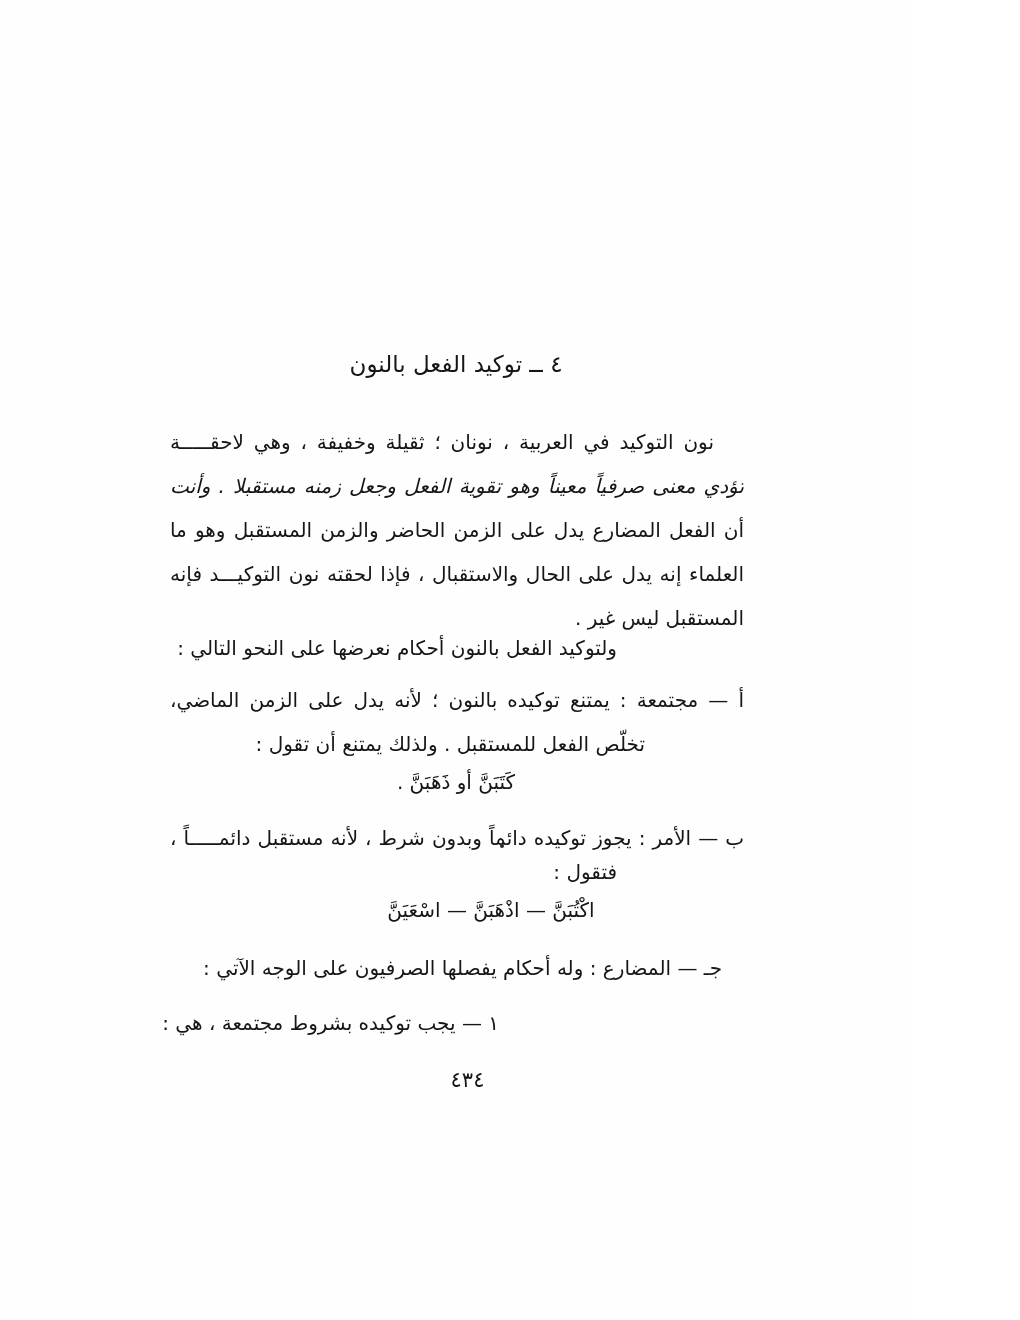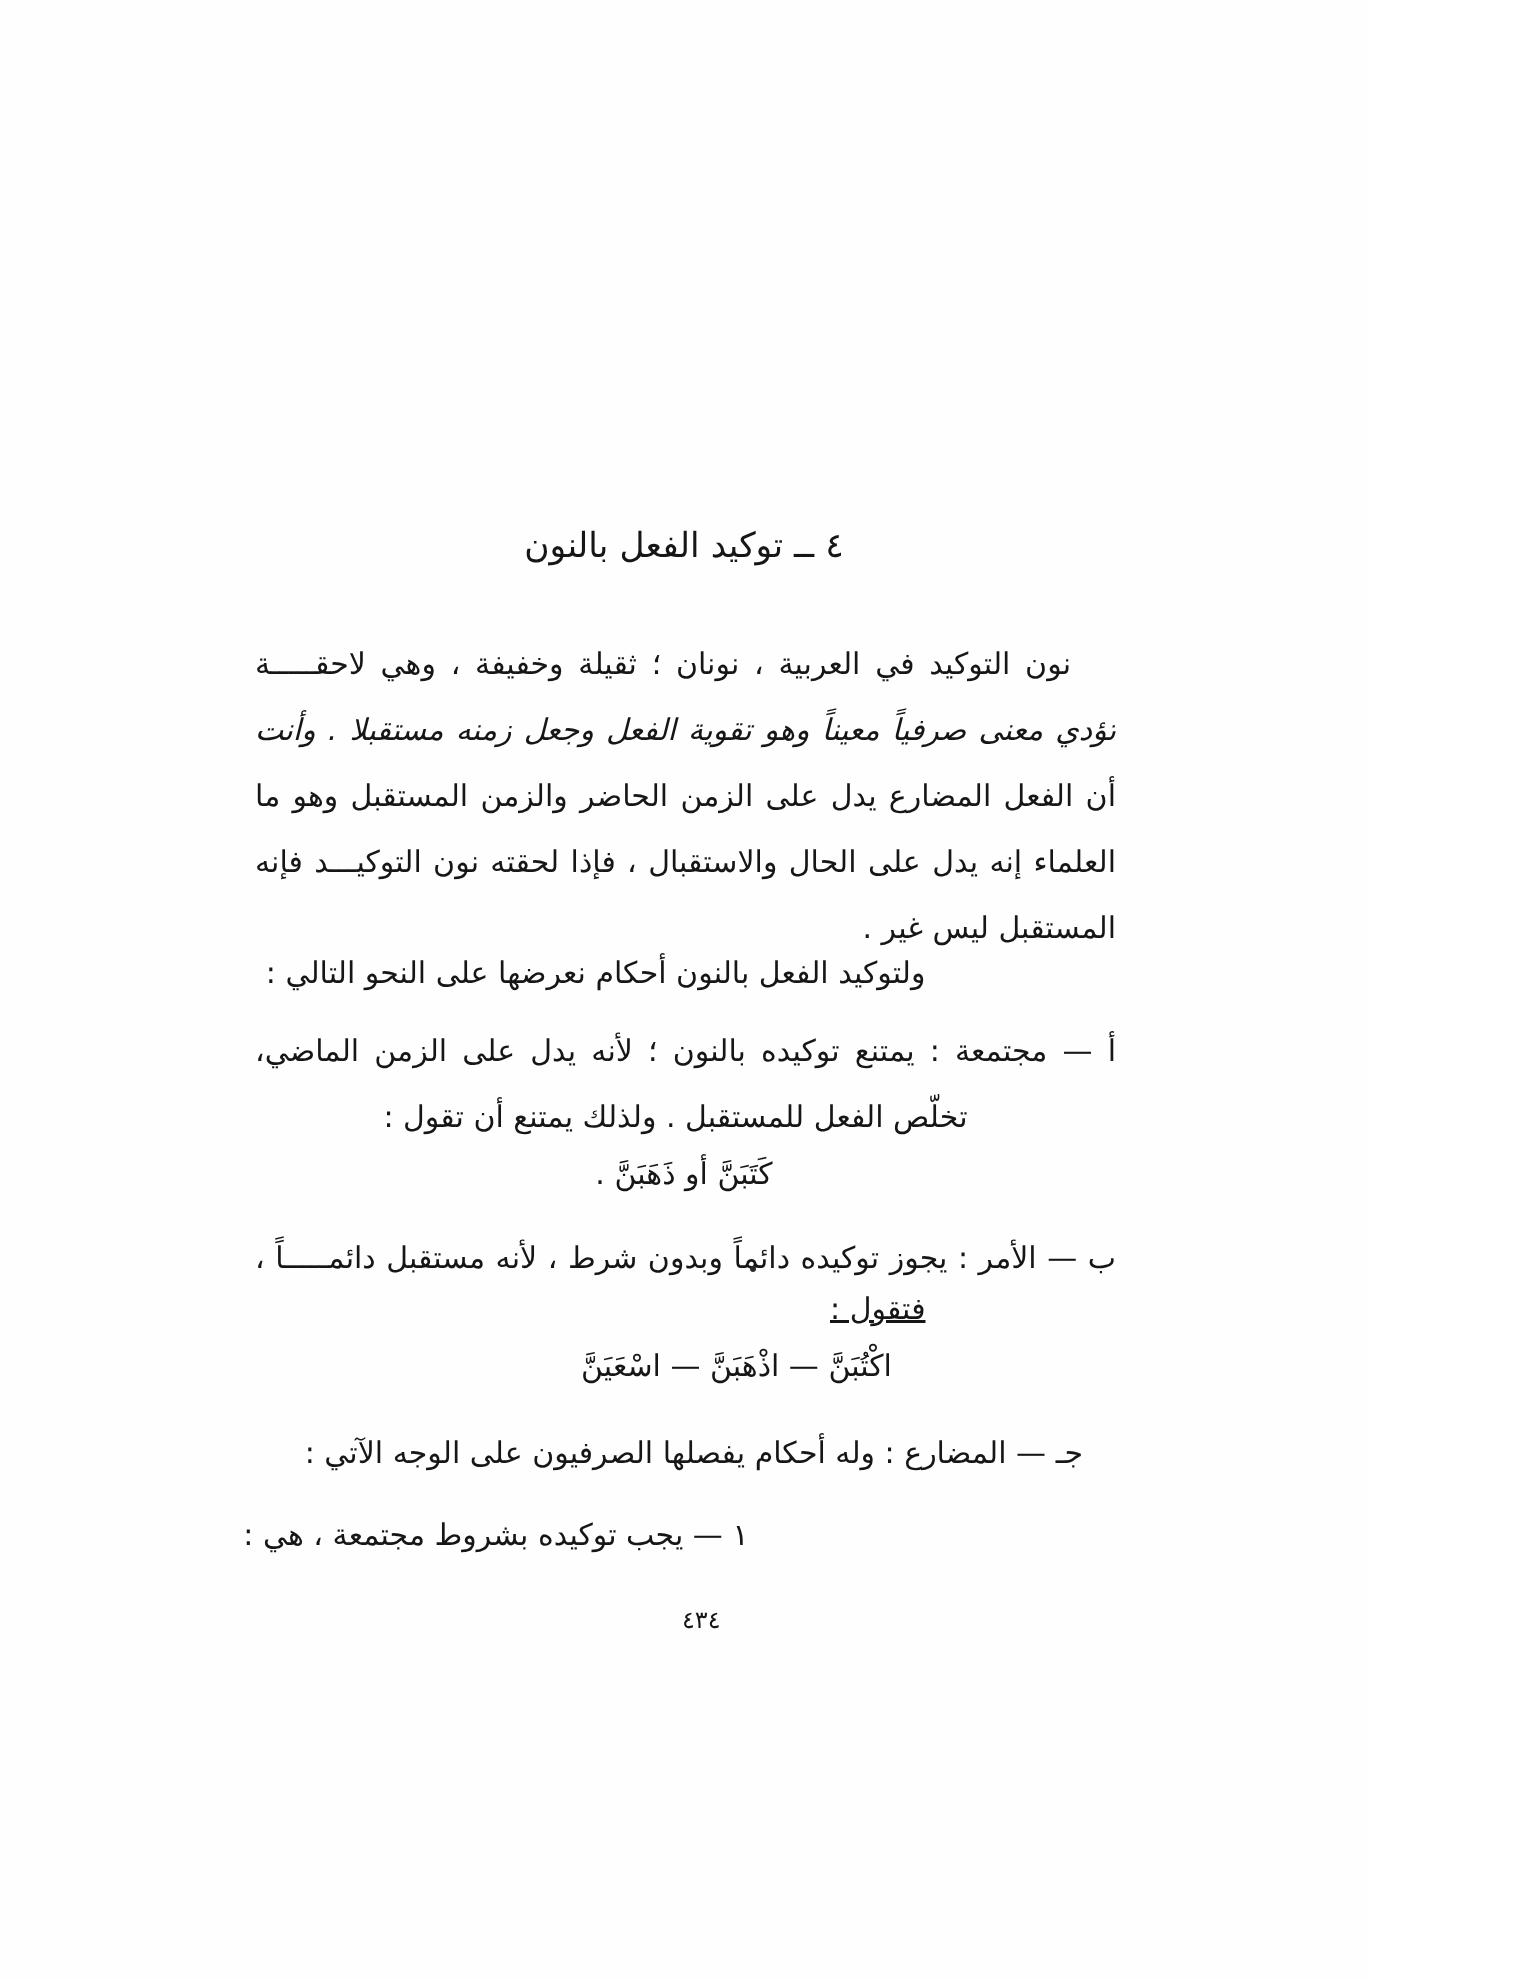--- a/index.html
+++ b/index.html
@@ -39,28 +39,28 @@
   .p1l1 { top: 424px; right: 198px; left: 170px; }
   .p1l2 { top: 468px; right: 168px; left: 170px; font-style: italic; }
   .p1l3 { top: 512px; right: 168px; left: 170px; }
   .p1l4 { top: 556px; right: 168px; left: 170px; }
   .p1l5 { top: 600px; right: 168px; text-align: right; }
   .p2   { top: 630px; right: 295px; text-align: right; }
   .al1  { top: 682px; right: 168px; left: 170px; }
   .al2  { top: 726px; right: 267px; text-align: right; }
   .ex1  { top: 764px; left: 0; right: 0; text-align: center; }
   .bl1  { top: 820px; right: 168px; left: 170px; }
-  .bl2  { top: 854px; right: 295px; text-align: right; text-decoration: underline; }
+  .bl2  { top: 854px; right: 295px; text-align: right; }
   .ex2  { top: 892px; left: 0; right: 0; text-align: center; transform: translateX(35px); }
   .ij   { top: 950px; right: 190px; text-align: right; }
   .i1   { top: 1005px; right: 413px; text-align: center; }
   .pnum {
     top: 1062px; left: 0; right: 0;
     text-align: center;
-    font-size: 16px;
+    font-size: 21px;
     letter-spacing: 2px;
     padding-left: 23px;
   }
   .artifact-dot {
     position: absolute;
     top: 844px;
     left: 500px;
     width: 4px;
     height: 4px;
     background: #2a2a2a;

